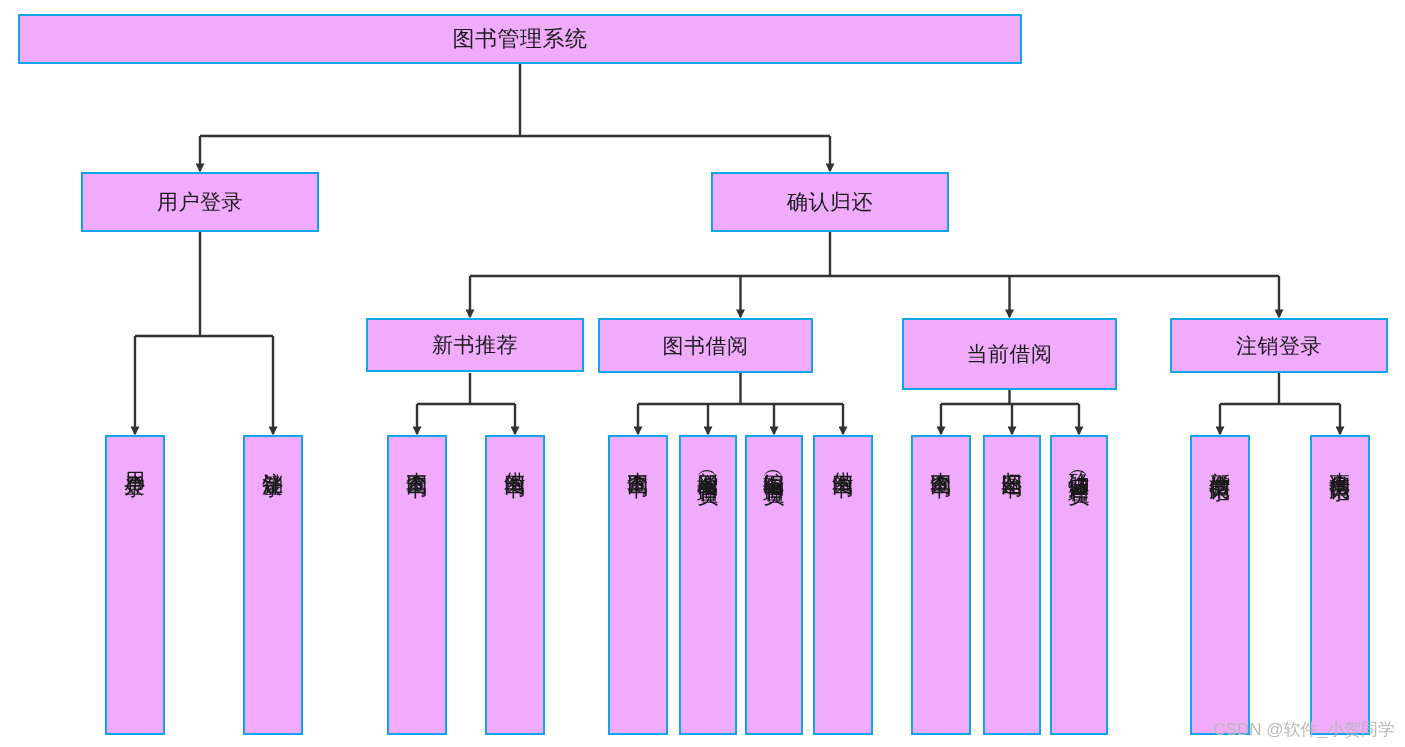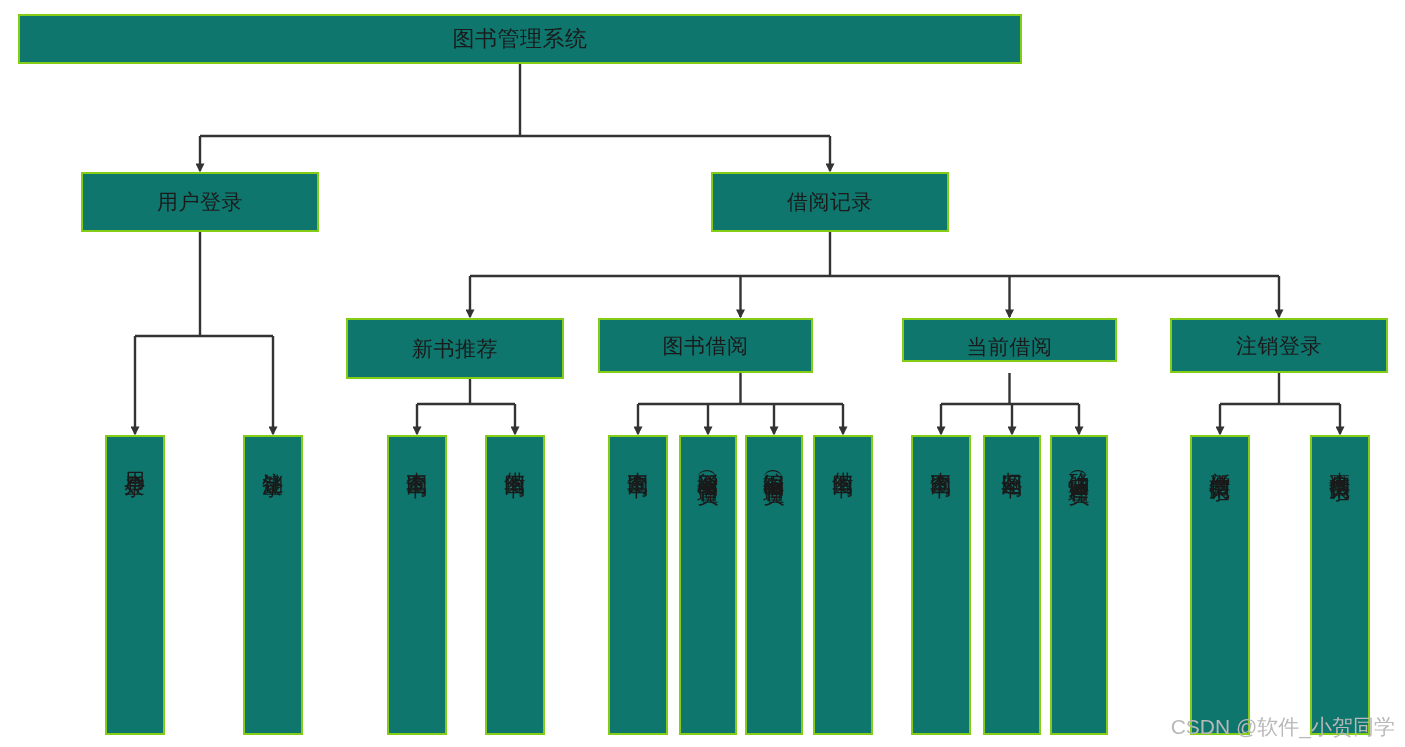--- a/index.html
+++ b/index.html
@@ -22,22 +22,22 @@
     position: absolute;
     left: 0;
     top: 0;
     width: 1405px;
     height: 747px;
     pointer-events: none;
   }
   .node {
     position: absolute;
     box-sizing: border-box;
-    background: #0f766e;
-    border: 2px solid #84cc16;
+    background: #f0abfc;
+    border: 2px solid #0ea5e9;
     display: flex;
     align-items: center;
     justify-content: center;
     color: #1a1a1a;
     z-index: 2;
   }
   .node .node-label {
     display: block;
     text-align: center;
     line-height: 1.22;
@@ -57,21 +57,21 @@
     text-orientation: upright;
     font-size: 21px;
     letter-spacing: 2px;
     white-space: nowrap;
   }
   .node.root .node-label { font-size: 22px; }
   #watermark {
     position: absolute;
     right: 10px;
     bottom: 6px;
-    font-size: 21px;
+    font-size: 17px;
     color: #b9b9b9;
     z-index: 5;
     white-space: nowrap;
     font-family: "Liberation Sans", "DejaVu Sans", sans-serif;
     text-align: right;
   }
 </style>
 </head>
 <body>
 
@@ -119,29 +119,29 @@
       </g>
   </svg>
   <div id="node-layer">
       <div class="node horiz root" style="left: 18px; top: 14px; width: 1004px; height: 50px;">
         <span class="node-label">图书管理系统</span>
       </div>
       <div class="node horiz" style="left: 81px; top: 172px; width: 238px; height: 60px;">
         <span class="node-label">用户登录</span>
       </div>
       <div class="node horiz" style="left: 711px; top: 172px; width: 238px; height: 60px;">
-        <span class="node-label">借阅记录</span>
+        <span class="node-label">确认归还</span>
       </div>
-      <div class="node horiz" style="left: 346px; top: 318px; width: 218px; height: 61px;">
+      <div class="node horiz" style="left: 366px; top: 318px; width: 218px; height: 54px;">
         <span class="node-label">新书推荐</span>
       </div>
       <div class="node horiz" style="left: 598px; top: 318px; width: 215px; height: 55px;">
         <span class="node-label">图书借阅</span>
       </div>
-      <div class="node horiz" style="left: 902px; top: 318px; width: 215px; height: 44px; align-items: flex-end;">
+      <div class="node horiz" style="left: 902px; top: 318px; width: 215px; height: 72px;">
         <span class="node-label">当前借阅</span>
       </div>
       <div class="node horiz" style="left: 1170px; top: 318px; width: 218px; height: 55px;">
         <span class="node-label">注销登录</span>
       </div>
       <div class="node vert" style="left: 105px; top: 435px; width: 60px; height: 300px;">
         <span class="node-label">用户登录</span>
       </div>
       <div class="node vert" style="left: 243px; top: 435px; width: 60px; height: 300px;">
         <span class="node-label">注销登录</span>

